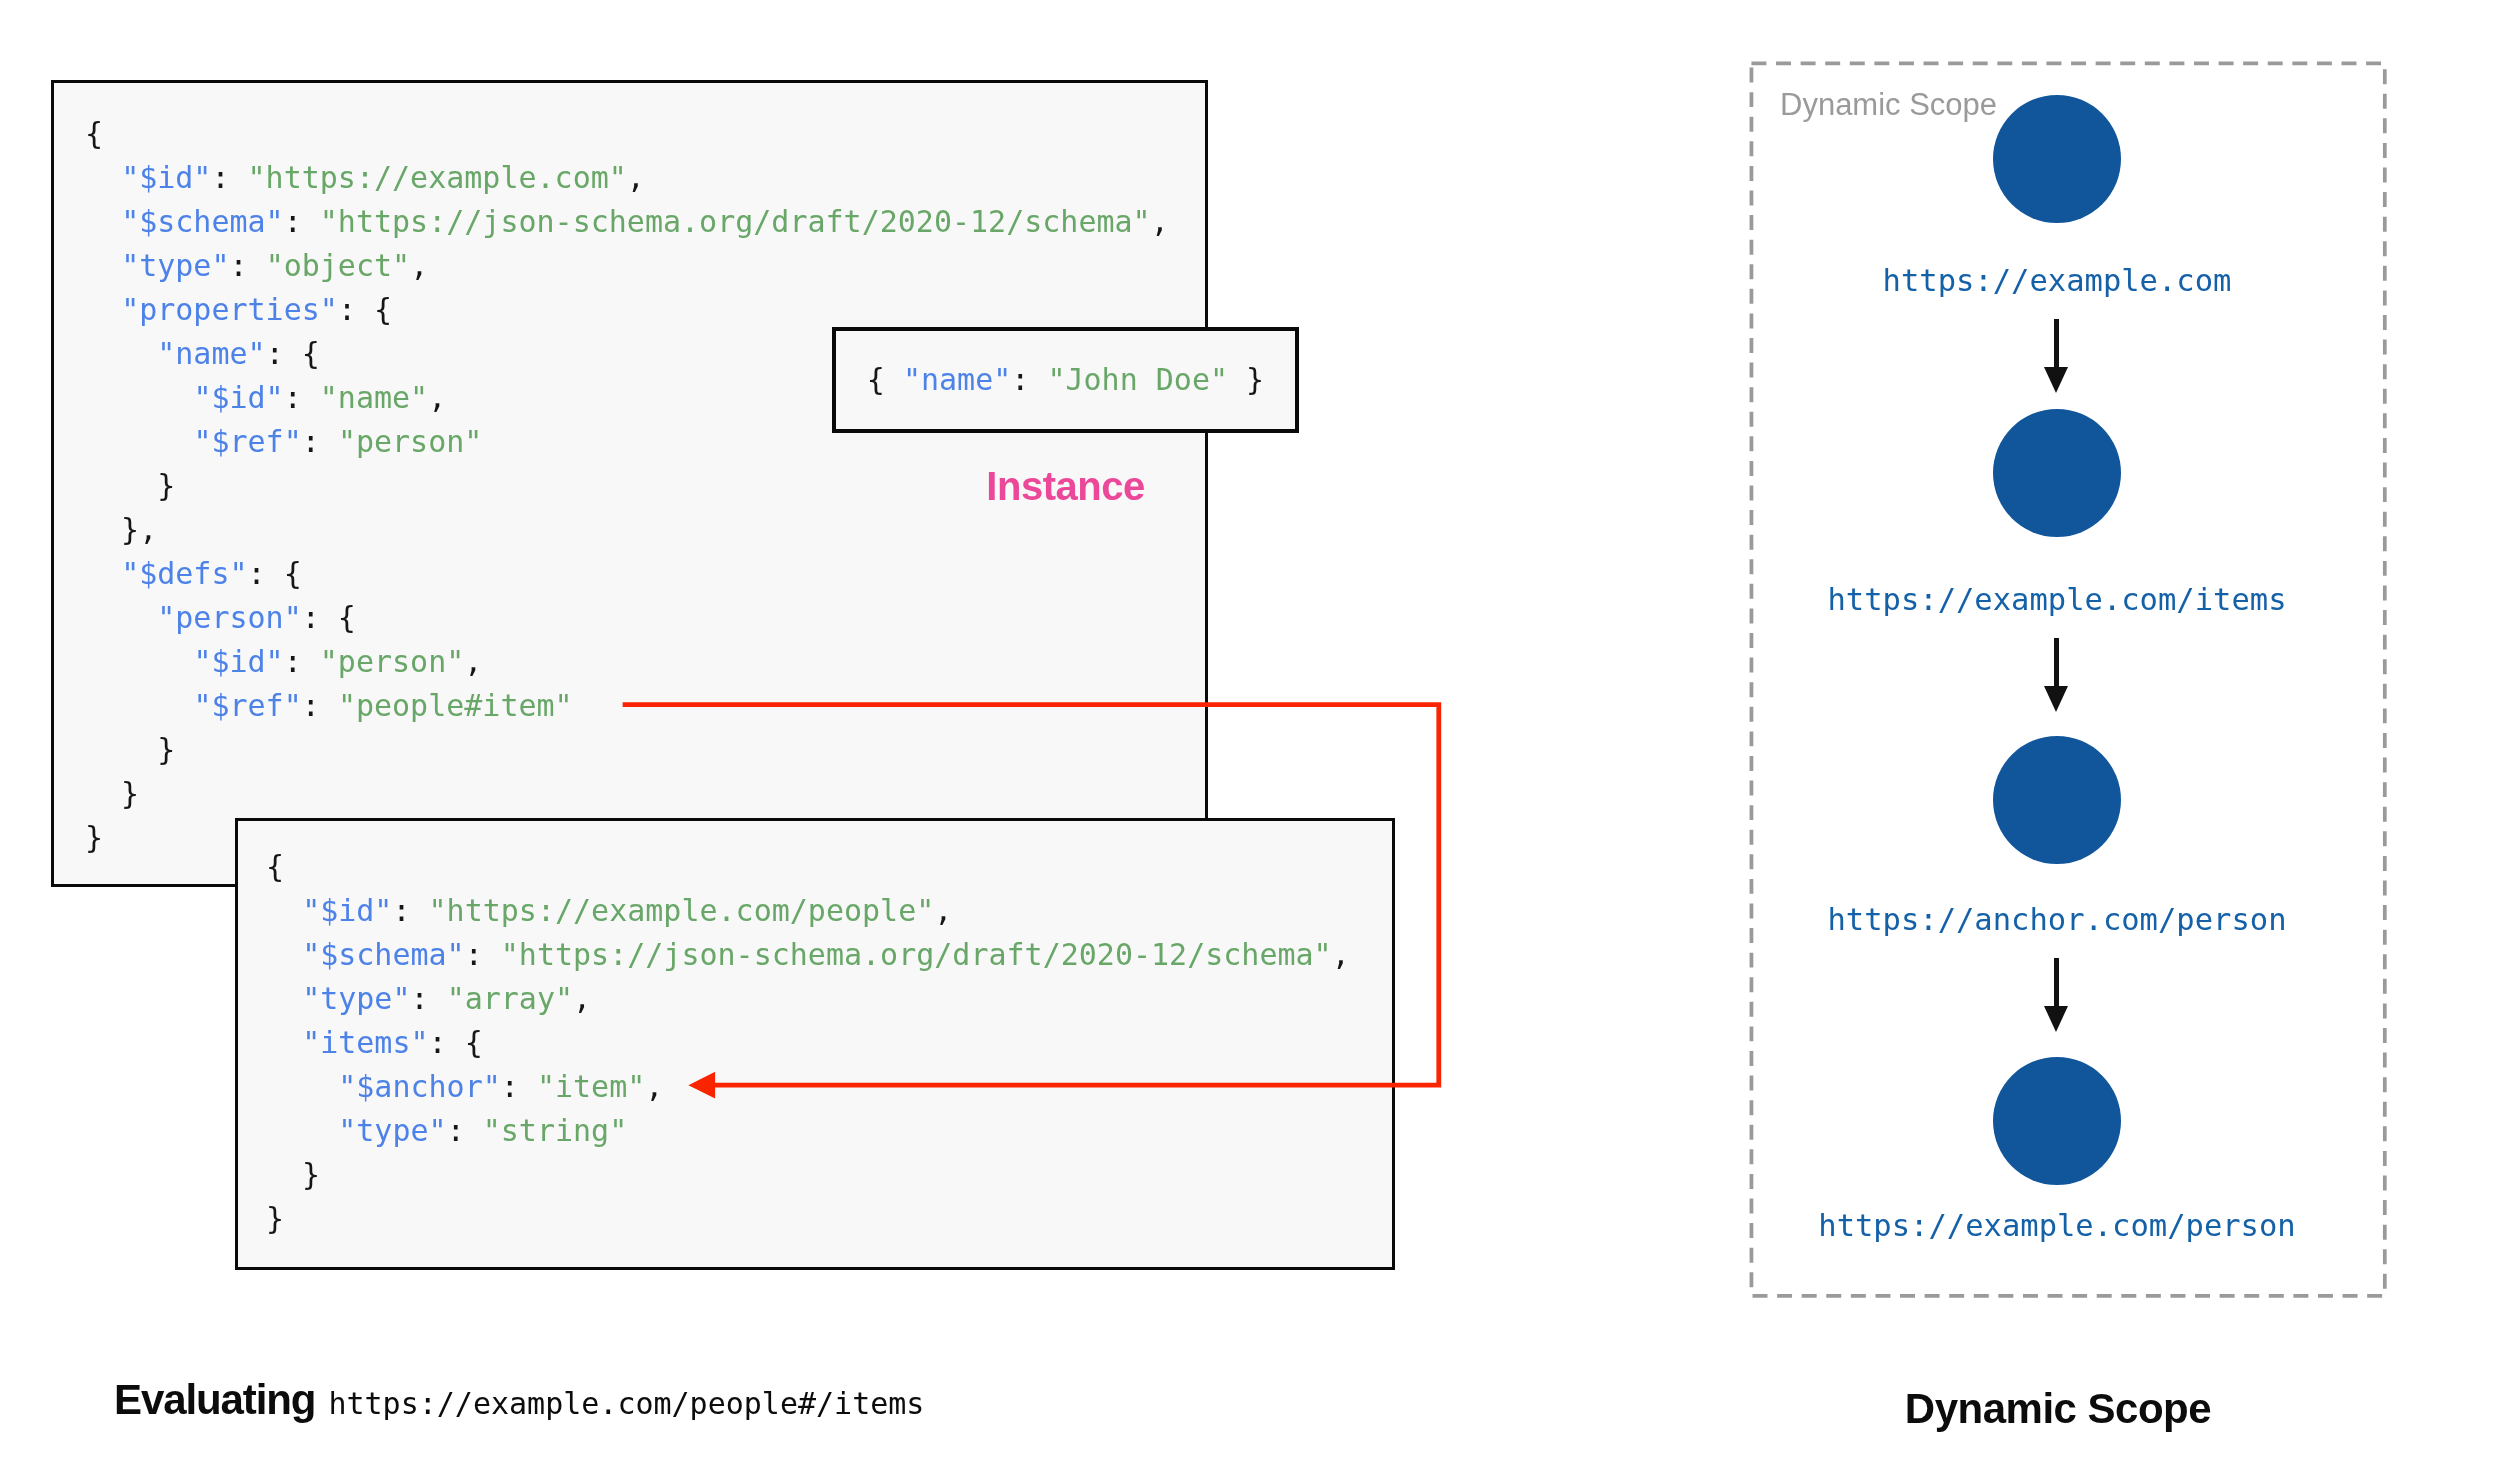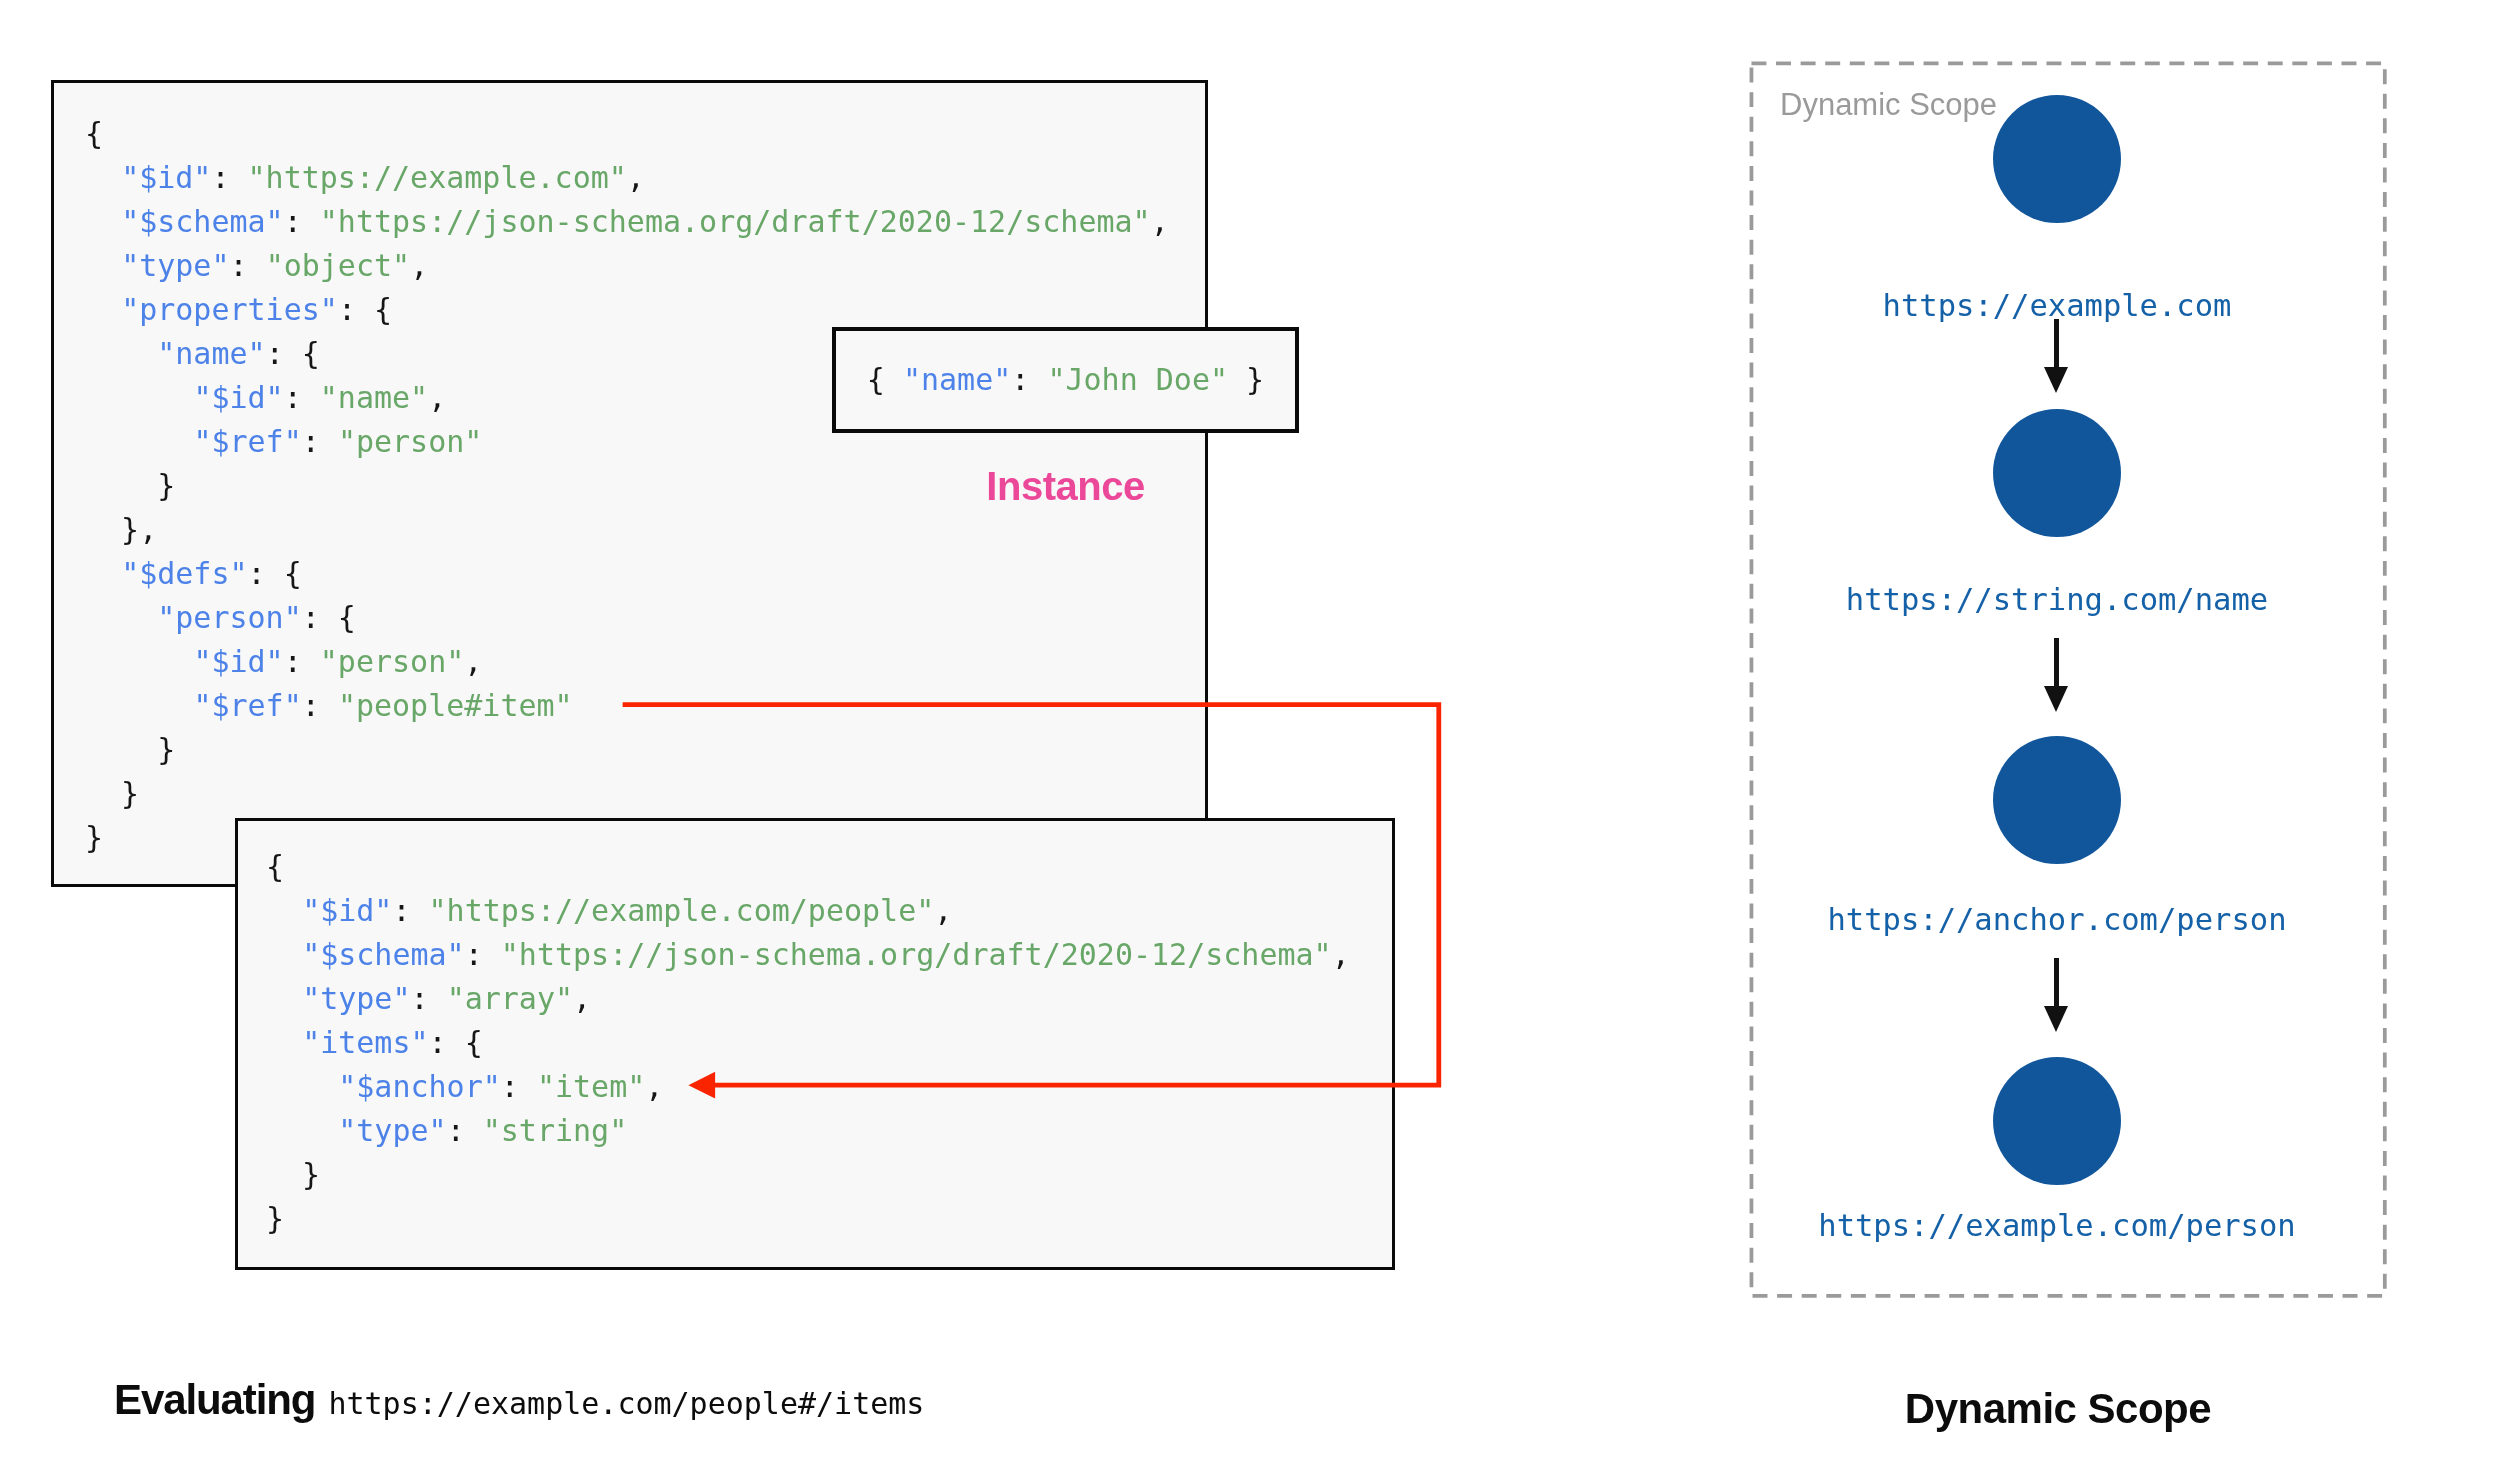--- a/index.html
+++ b/index.html
@@ -60,27 +60,27 @@
   </div>
 
   <div id="instance-box">
     <div class="code" id="instance-code"><span class="t-p">{ </span><span class="t-k">"name"</span><span class="t-p">: </span><span class="t-s">"John Doe"</span><span class="t-p"> }</span></div>
   </div>
   <div id="instance-label">Instance</div>
 
   <div id="scope-label">Dynamic Scope</div>
   <div id="scope-nodes">
       <div class="scope-circle" style="top: 95px;"></div>
-      <div class="scope-url" style="top: 259px; margin-top: 25px;">https://example.com</div>
+      <div class="scope-url" style="top: 259px;">https://example.com</div>
       <div class="scope-arrow" style="top: 319px;">
         <div class="shaft"></div>
         <div class="head"></div>
       </div>
       <div class="scope-circle" style="top: 409px;"></div>
-      <div class="scope-url" style="top: 578px;">https://string.com/name</div>
+      <div class="scope-url" style="top: 578px;">https://example.com/items</div>
       <div class="scope-arrow" style="top: 638px;">
         <div class="shaft"></div>
         <div class="head"></div>
       </div>
       <div class="scope-circle" style="top: 736px;"></div>
       <div class="scope-url" style="top: 898px;">https://anchor.com/person</div>
       <div class="scope-arrow" style="top: 958px;">
         <div class="shaft"></div>
         <div class="head"></div>
       </div>

